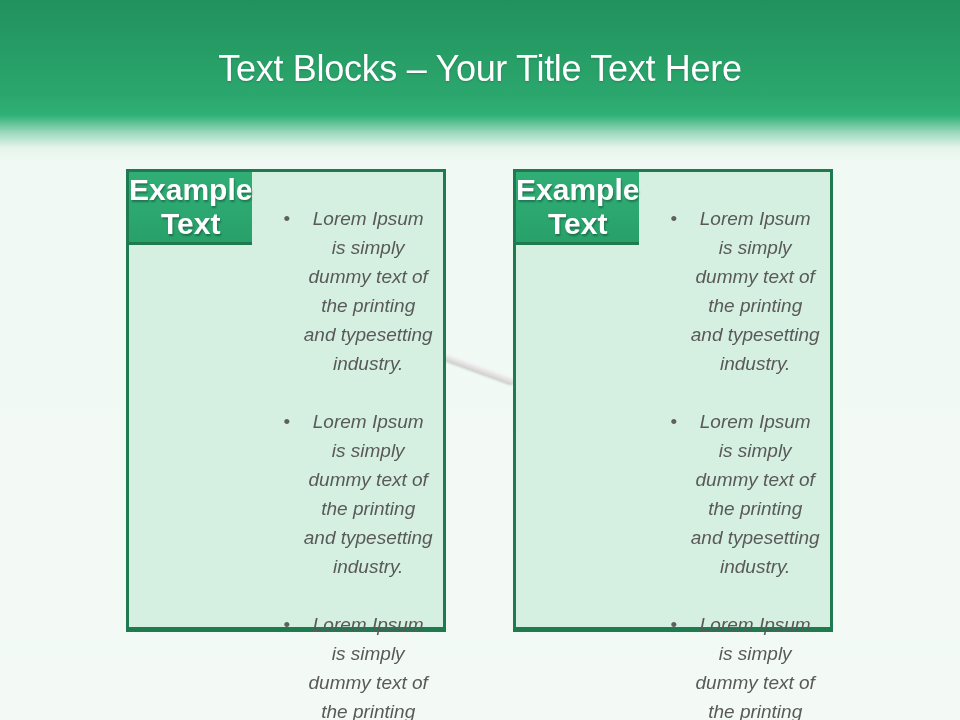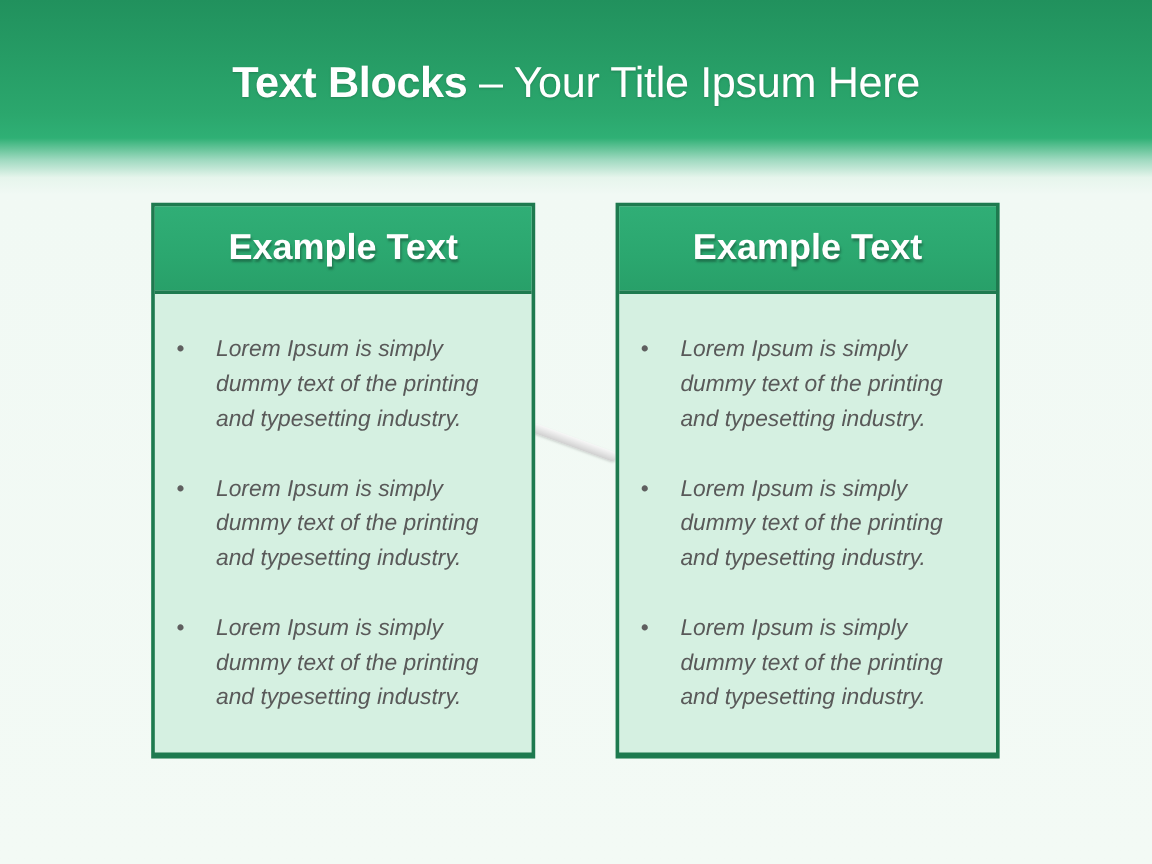--- a/index.html
+++ b/index.html
@@ -27,33 +27,34 @@
     top: 48px;
     left: 0;
     right: 0;
     text-align: center;
     color: #FFFFFF;
     font-size: 36px;
     letter-spacing: -0.3px;
     text-shadow: 0 1px 2px rgba(0,0,0,0.18);
     white-space: nowrap;
   }
-  .slide-title .bold { font-weight: 700; }
+  .slide-title .bold { font-weight: 400; }
 
   .card {
     position: absolute;
     top: 169px;
     width: 320px;
     height: 463px;
     border: 3px solid #1E7A4F;
     border-bottom-width: 5px;
     background: #D5F0E1;
     z-index: 2;
     display: flex;
-    flex-direction: column;
+    flex-direction: row;
+    text-align: center;
   }
   .card.left  { left: 126px; }
   .card.right { left: 513px; }
 
   .card-header {
     height: 73px;
     flex: 0 0 73px;
     background: linear-gradient(180deg, #30AE76 0%, #2BA76F 60%, #28A069 100%);
     border-bottom: 3px solid #1E7A4F;
     display: flex;
@@ -102,21 +103,21 @@
     z-index: 1;
   }
 </style>
 </head>
 <body>
 
 <div class="slide">
 
   <div class="slide-title">
     <span class="bold">Text Blocks</span>
-    <span class="regular">– Your Title Ipsum Here</span>
+    <span class="regular">– Your Title Text Here</span>
   </div>
 
   <div class="connector-rod"></div>
 
   <div class="card left">
     <div class="card-header">
       <span>Example Text</span>
     </div>
     <div class="card-body">
       <div class="bullet-item">

